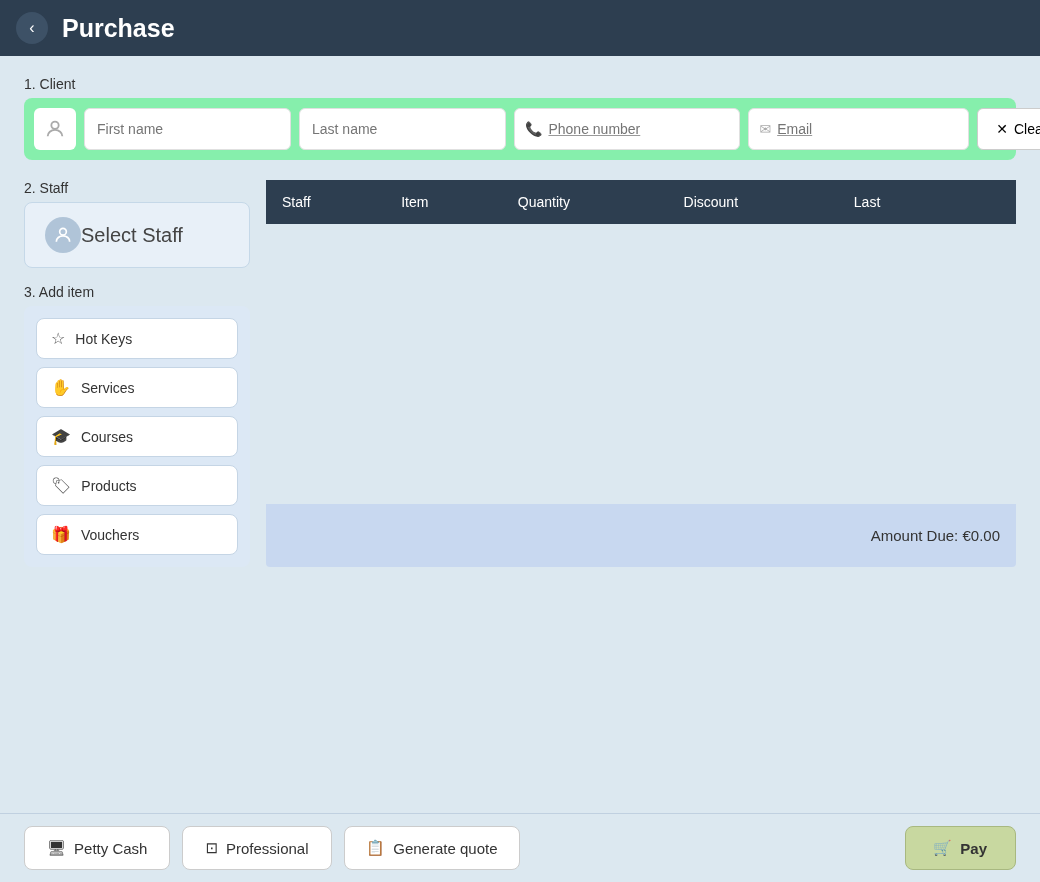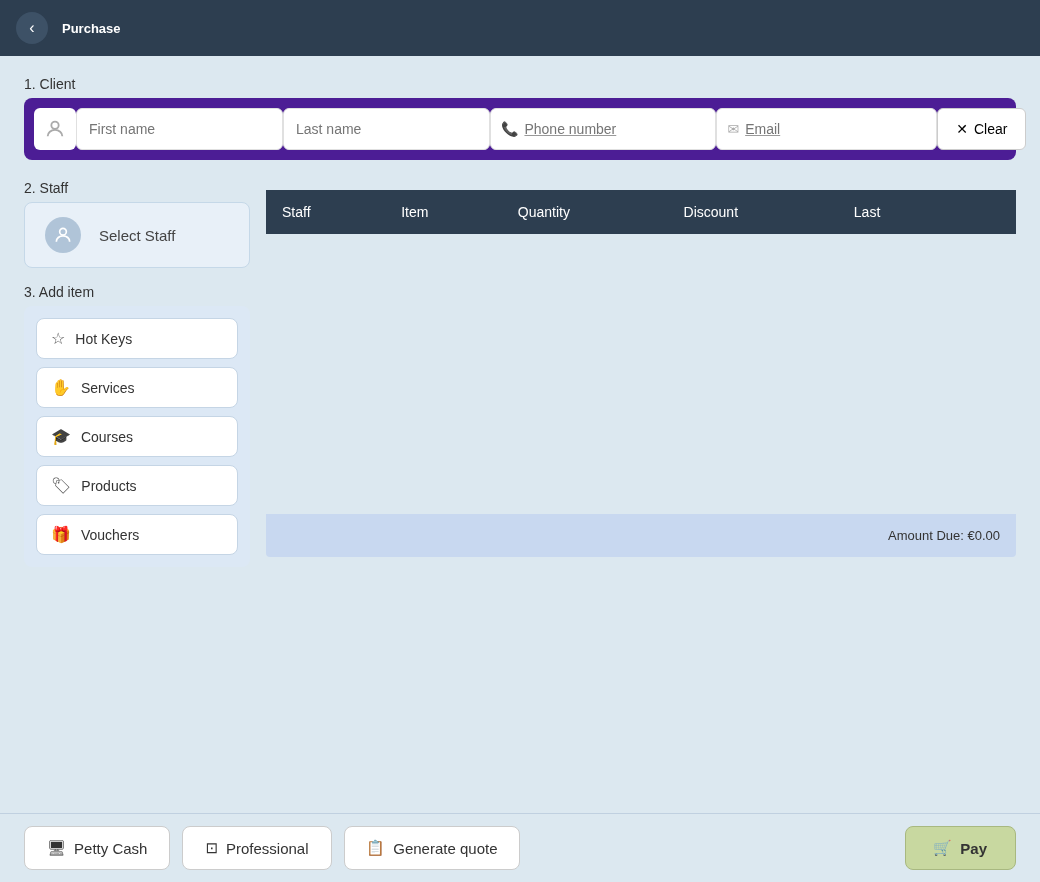--- a/index.html
+++ b/index.html
@@ -31,21 +31,21 @@
       display: flex;
       align-items: center;
       justify-content: center;
       cursor: pointer;
       color: white;
       font-size: 16px;
       margin-right: 14px;
     }
     .header-title {
       color: white;
-      font-size: 13px;
+      font-size: 25px;
       font-weight: 600;
     }
 
     
     .main {
       flex: 1;
       padding: 20px 24px;
       overflow-y: auto;
       background: #dce8f0;
     }
@@ -56,25 +56,26 @@
       font-weight: 400;
       color: #333;
       margin-bottom: 10px;
     }
 
     
     .client-section {
       margin-bottom: 20px;
     }
     .client-bar {
-      background: #4c1d95;
+      background: #86efac;
       border-radius: 8px;
       padding: 10px 10px;
       display: flex;
       align-items: center;
+      gap: 8px;
     }
     .avatar-icon {
       background: white;
       border-radius: 6px;
       width: 42px;
       height: 42px;
       display: flex;
       align-items: center;
       justify-content: center;
       flex-shrink: 0;
@@ -144,24 +145,24 @@
     .staff-section {
       margin-bottom: 16px;
     }
     .select-staff-btn {
       background: #e8f0f8;
       border: 1.5px solid #c5d8e8;
       border-radius: 8px;
       padding: 14px 20px;
       display: flex;
       align-items: center;
-      gap: 18px;
+      gap: 0;
       cursor: pointer;
       width: 100%;
-      font-size: 15px;
+      font-size: 20px;
       color: #444;
       font-weight: 500;
     }
     .staff-avatar {
       width: 36px;
       height: 36px;
       background: #b0c4d8;
       border-radius: 50%;
       display: flex;
       align-items: center;
@@ -221,23 +222,23 @@
     .purchase-table tbody {
       background: white;
     }
     .empty-tbody {
       height: 280px;
     }
 
     
     .amount-due-row {
       background: #c8d8f0;
-      padding: 14px 16px;
+      padding: 23px 16px;
       text-align: right;
-      font-size: 13px;
+      font-size: 15px;
       font-weight: 500;
       color: #333;
       border-radius: 0 0 4px 4px;
     }
 
     
     .footer {
       background: #dce8f0;
       border-top: 1px solid #c0d0e0;
       padding: 12px 24px;

